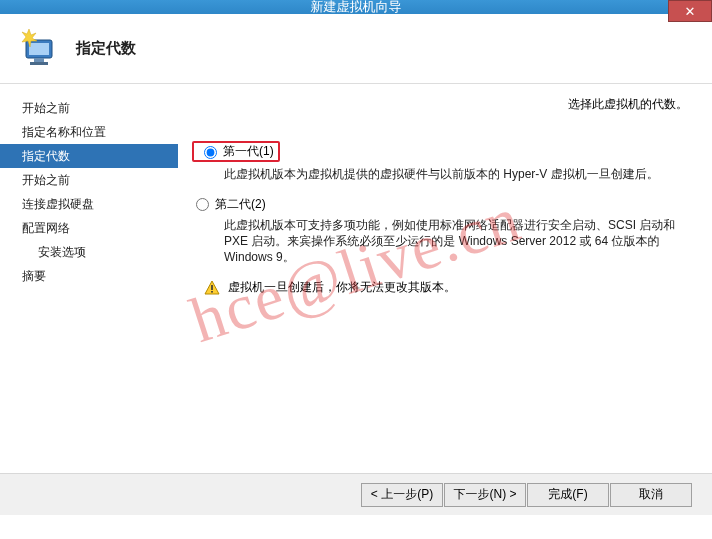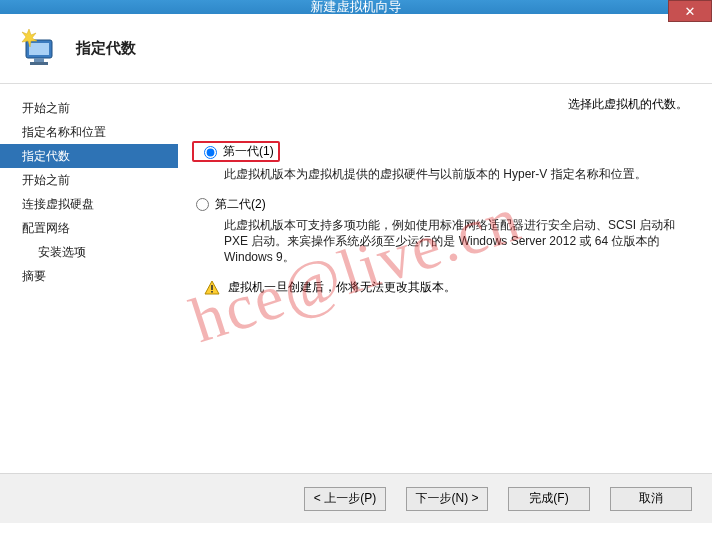--- a/index.html
+++ b/index.html
@@ -19,21 +19,21 @@
   .content .intro { margin-bottom: 28px; text-align: right; }
   .radio-group { margin-left: 8px; }
   .radio-row { display: flex; align-items: flex-start; margin-bottom: 4px; }
   .radio-row input[type=radio] { margin: 2px 6px 0 0; }
   .radio-row label { cursor: pointer; }
   .radio-highlight { border: 2px solid #d23; padding: 0 4px 0 10px; display: inline-flex; align-items: center; border-radius: 2px; margin-left: -4px; }
   .radio-desc { margin-left: 28px; margin-bottom: 14px; color: #222; line-height: 16px; }
   .warning-row { display: flex; align-items: center; margin-left: 8px; margin-top: 12px; }
   .warning-row .warn-icon { margin-right: 8px; margin-top: 1px; }
   .watermark { position: absolute; left: 50%; top: 50%; transform: translate(-50%,-50%) rotate(-18deg); font-size: 64px; color: rgba(220,40,40,0.35); font-family: "Comic Sans MS", cursive; pointer-events: none; white-space: nowrap; letter-spacing: 2px; font-weight: 500; }
-  .footer { height: 50px; background: #f0f0f0; border-top: 1px solid #d8d8d8; display: flex; align-items: center; justify-content: flex-end; padding-right: 20px; gap: 20px; }
+  .footer { height: 42px; background: #f0f0f0; border-top: 1px solid #d8d8d8; display: flex; align-items: center; justify-content: flex-end; padding-right: 20px; gap: 1px; }
   .footer button { min-width: 82px; height: 24px; background: #eaeaea; border: 1px solid #a0a0a0; font-size: 12px; cursor: pointer; font-family: inherit; }
   svg { display: block; }
 </style>
 </head>
 <body>
 
 <div class="titlebar">
   <span class="title">新建虚拟机向导</span>
   <div class="close">
     <span>✕</span>
@@ -66,21 +66,21 @@
     </div>
   <div class="content">
     <div class="intro">选择此虚拟机的代数。</div>
     <div class="radio-group">
       <div class="radio-row">
         <span class="radio-highlight">
           <input type="radio" name="gen" id="g1" checked="" style="">
           <label for="g1">第一代(1)</label>
         </span>
       </div>
-      <div class="radio-desc">此虚拟机版本为虚拟机提供的虚拟硬件与以前版本的 Hyper-V 指定名称和位置。</div>
+      <div class="radio-desc">此虚拟机版本为虚拟机提供的虚拟硬件与以前版本的 Hyper-V 虚拟机一旦创建后。</div>
       <div class="radio-row">
         <input type="radio" name="gen" id="g2" style="">
         <label for="g2">第二代(2)</label>
       </div>
       <div class="radio-desc">此虚拟机版本可支持多项功能，例如使用标准网络适配器进行安全启动、SCSI 启动和 PXE 启动。来宾操作系统必须至少运行的是 Windows Server 2012 或 64 位版本的 Windows 9。</div>
       <div class="warning-row">
         <span class="warn-icon">
           <svg width="16" height="16" viewBox="0 0 16 16">
             <polygon points="8,1 15,14 1,14" fill="#ffcf33" stroke="#b58a00"></polygon>
             <rect x="7.2" y="5" width="1.6" height="5" fill="#333"></rect>

